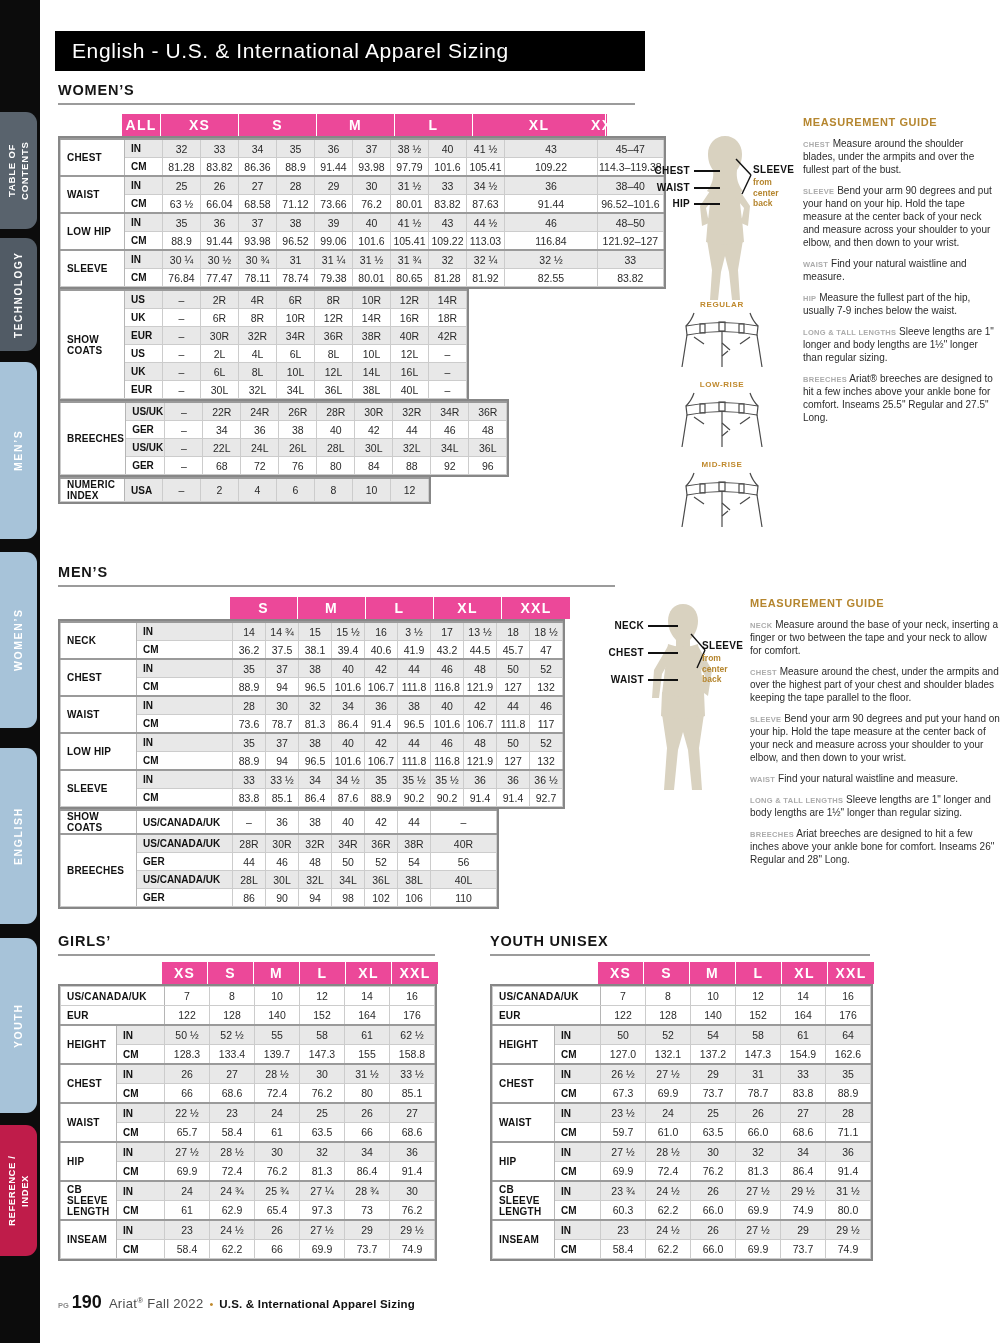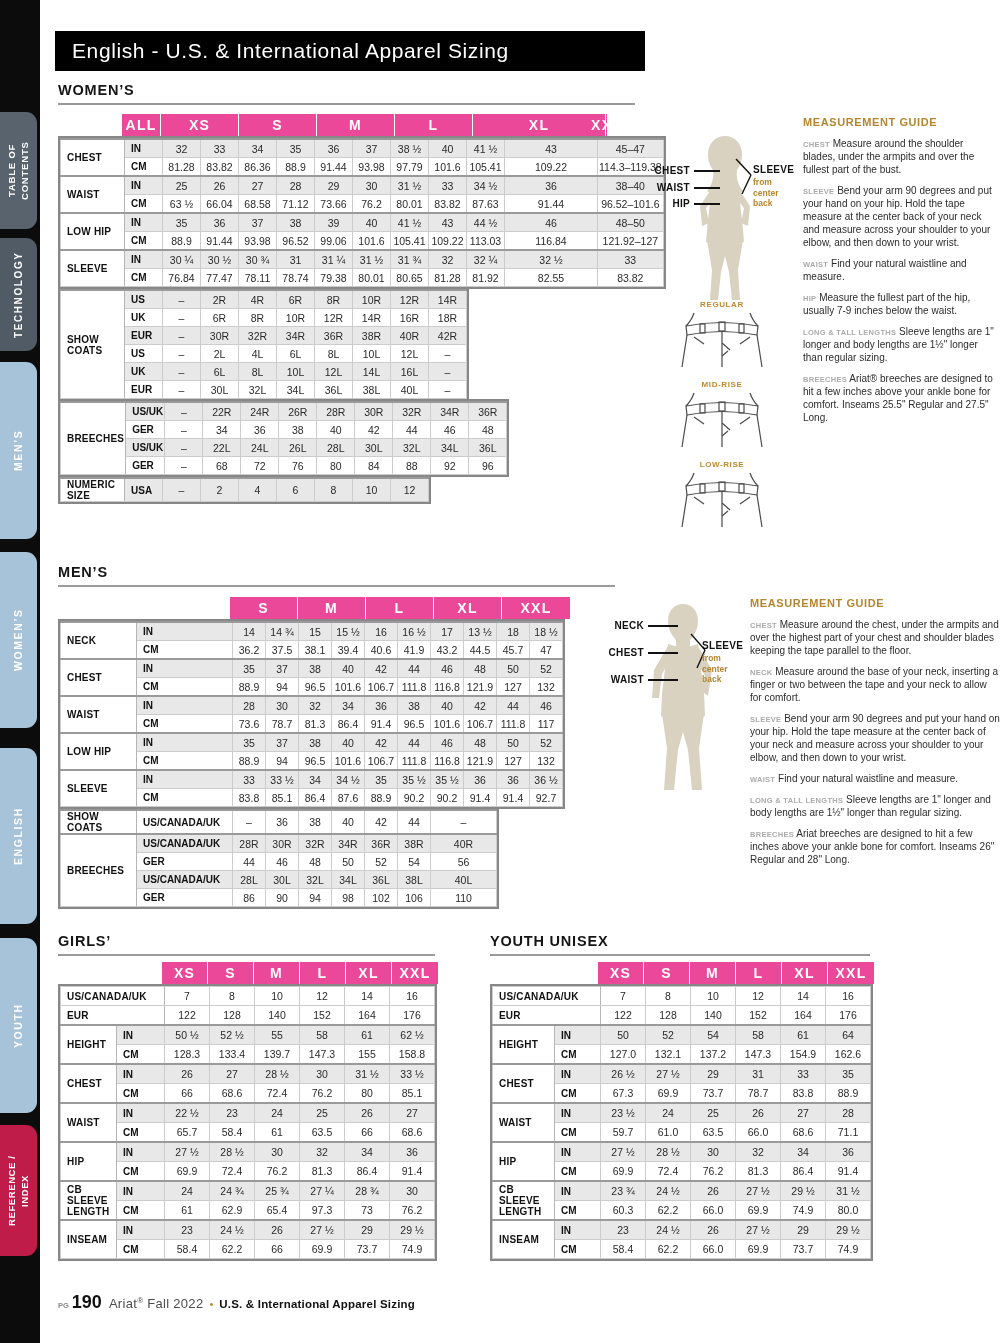--- a/index.html
+++ b/index.html
@@ -403,21 +403,21 @@
             <col style="width: 38px;">
             <col style="width: 38px;">
             <col style="width: 38px;">
             <col style="width: 38px;">
             <col style="width: 38px;">
             <col style="width: 38px;">
             <col style="width: 38px;">
           </colgroup>
           <tbody>
             <tr class="grp g">
-              <td class="lbl" rowspan="1">NUMERIC SIZE</td>
+              <td class="lbl" rowspan="1">NUMERIC INDEX</td>
               <td class="unit">USA</td>
               <td class="val">–</td>
               <td class="val">2</td>
               <td class="val">4</td>
               <td class="val">6</td>
               <td class="val">8</td>
               <td class="val">10</td>
               <td class="val">12</td>
             </tr>
           </tbody>
@@ -446,20 +446,36 @@
   <div class="fig-lbl" style="left:646px;top:182px;width:44px">WAIST</div>
   <div class="fig-line" style="left:694px;top:187px;width:26px"></div>
   <div class="fig-lbl" style="left:646px;top:198px;width:44px">HIP</div>
   <div class="fig-line" style="left:694px;top:203px;width:26px"></div>
   <div class="fig-lbl sleeve" style="left:753px;top:164px;width:50px">SLEEVE</div>
   <div class="fig-sub" style="left:753px;top:177px;width:46px">from center back</div>
 
   <div class="pants">
     <div class="pant">
       <div class="pant-label">REGULAR</div>
+      <svg width="100" height="58" viewBox="0 0 100 58">
+        <g fill="none" stroke="#4a4a4a" stroke-width="1.2">
+          <path d="M22,2 C20,8 17,12 14,15 M78,2 C80,8 83,12 86,15"></path>
+          <path d="M14,15 Q50,8 86,15 L85,24 Q50,17 15,24 Z"></path>
+          <rect x="28" y="13" width="5" height="9"></rect>
+            <rect x="67" y="13" width="5" height="9"></rect>
+            <rect x="47" y="11" width="6" height="9"></rect>
+          <path d="M15,24 L10,56 M85,24 L90,56"></path>
+          <path d="M50,20 L50,56"></path>
+          <path d="M50,32 L58,39 M50,45 L56,40"></path>
+          <path d="M22,26 L32,33 M78,26 L68,33"></path>
+        </g>
+      </svg>
+    </div>
+    <div class="pant">
+      <div class="pant-label">LOW-RISE</div>
       <svg width="100" height="58" viewBox="0 0 100 58">
         <g fill="none" stroke="#4a4a4a" stroke-width="1.2">
           <path d="M22,2 C20,8 17,12 14,15 M78,2 C80,8 83,12 86,15"></path>
           <path d="M14,15 Q50,8 86,15 L85,24 Q50,17 15,24 Z"></path>
           <rect x="28" y="13" width="5" height="9"></rect>
             <rect x="67" y="13" width="5" height="9"></rect>
             <rect x="47" y="11" width="6" height="9"></rect>
           <path d="M15,24 L10,56 M85,24 L90,56"></path>
           <path d="M50,20 L50,56"></path>
           <path d="M50,32 L58,39 M50,45 L56,40"></path>
@@ -476,36 +492,20 @@
           <rect x="28" y="13" width="5" height="9"></rect>
             <rect x="67" y="13" width="5" height="9"></rect>
             <rect x="47" y="11" width="6" height="9"></rect>
           <path d="M15,24 L10,56 M85,24 L90,56"></path>
           <path d="M50,20 L50,56"></path>
           <path d="M50,32 L58,39 M50,45 L56,40"></path>
           <path d="M22,26 L32,33 M78,26 L68,33"></path>
         </g>
       </svg>
     </div>
-    <div class="pant">
-      <div class="pant-label">LOW-RISE</div>
-      <svg width="100" height="58" viewBox="0 0 100 58">
-        <g fill="none" stroke="#4a4a4a" stroke-width="1.2">
-          <path d="M22,2 C20,8 17,12 14,15 M78,2 C80,8 83,12 86,15"></path>
-          <path d="M14,15 Q50,8 86,15 L85,24 Q50,17 15,24 Z"></path>
-          <rect x="28" y="13" width="5" height="9"></rect>
-            <rect x="67" y="13" width="5" height="9"></rect>
-            <rect x="47" y="11" width="6" height="9"></rect>
-          <path d="M15,24 L10,56 M85,24 L90,56"></path>
-          <path d="M50,20 L50,56"></path>
-          <path d="M50,32 L58,39 M50,45 L56,40"></path>
-          <path d="M22,26 L32,33 M78,26 L68,33"></path>
-        </g>
-      </svg>
-    </div>
   </div>
 
   <div class="guide" id="guide-women">
       <div class="g-title">MEASUREMENT GUIDE</div>
       <p class="g-item"><span class="g-tag">CHEST</span> Measure around the shoulder blades, under the armpits and over the fullest part of the bust.</p>
       <p class="g-item"><span class="g-tag">SLEEVE</span> Bend your arm 90 degrees and put your hand on your hip. Hold the tape measure at the center back of your neck and measure across your shoulder to your elbow, and then down to your wrist.</p>
       <p class="g-item"><span class="g-tag">WAIST</span> Find your natural waistline and measure.</p>
       <p class="g-item"><span class="g-tag">HIP</span> Measure the fullest part of the hip, usually 7-9 inches below the waist.</p>
       <p class="g-item"><span class="g-tag">LONG &amp; TALL LENGTHS</span> Sleeve lengths are 1" longer and body lengths are 1½" longer than regular sizing.</p>
       <p class="g-item"><span class="g-tag">BREECHES</span> Ariat® breeches are designed to hit a few inches above your ankle bone for comfort. Inseams 25.5" Regular and 27.5" Long.</p>
@@ -538,21 +538,21 @@
           </colgroup>
           <tbody>
             <tr class="grp g">
               <td class="lbl" rowspan="2">NECK</td>
               <td class="unit">IN</td>
               <td class="val">14</td>
               <td class="val">14 ¾</td>
               <td class="val">15</td>
               <td class="val">15 ½</td>
               <td class="val">16</td>
-              <td class="val">16 ½</td>
+              <td class="val">3 ½</td>
               <td class="val">17</td>
               <td class="val">13 ½</td>
               <td class="val">18</td>
               <td class="val">18 ½</td>
             </tr>
             <tr>
               <td class="unit">CM</td>
               <td class="val">36.2</td>
               <td class="val">37.5</td>
               <td class="val">38.1</td>
@@ -768,22 +768,22 @@
   <div class="fig-line" style="left:648px;top:625px;width:30px"></div>
   <div class="fig-lbl" style="left:604px;top:647px;width:40px">CHEST</div>
   <div class="fig-line" style="left:648px;top:652px;width:30px"></div>
   <div class="fig-lbl" style="left:604px;top:674px;width:40px">WAIST</div>
   <div class="fig-line" style="left:648px;top:679px;width:30px"></div>
   <div class="fig-lbl sleeve" style="left:702px;top:640px;width:50px">SLEEVE</div>
   <div class="fig-sub" style="left:702px;top:653px;width:46px">from center back</div>
 
   <div class="guide" id="guide-men">
       <div class="g-title">MEASUREMENT GUIDE</div>
+      <p class="g-item"><span class="g-tag">NECK</span> Measure around the base of your neck, inserting a finger or two between the tape and your neck to allow for comfort.</p>
       <p class="g-item"><span class="g-tag">CHEST</span> Measure around the chest, under the armpits and over the highest part of your chest and shoulder blades keeping the tape parallel to the floor.</p>
-      <p class="g-item"><span class="g-tag">NECK</span> Measure around the base of your neck, inserting a finger or two between the tape and your neck to allow for comfort.</p>
       <p class="g-item"><span class="g-tag">SLEEVE</span> Bend your arm 90 degrees and put your hand on your hip. Hold the tape measure at the center back of your neck and measure across your shoulder to your elbow, and then down to your wrist.</p>
       <p class="g-item"><span class="g-tag">WAIST</span> Find your natural waistline and measure.</p>
       <p class="g-item"><span class="g-tag">LONG &amp; TALL LENGTHS</span> Sleeve lengths are 1" longer and body lengths are 1½" longer than regular sizing.</p>
       <p class="g-item"><span class="g-tag">BREECHES</span> Ariat breeches are designed to hit a few inches above your ankle bone for comfort. Inseams 26" Regular and 28" Long.</p>
     </div>
 
   <h2 class="sec sec-girls">GIRLS’</h2>
   <div class="tbl" id="t-girls">
       <div class="hdr-row" style="margin-left: 104px;">
         <div class="hcell" style="width: 46px;">XS</div>

